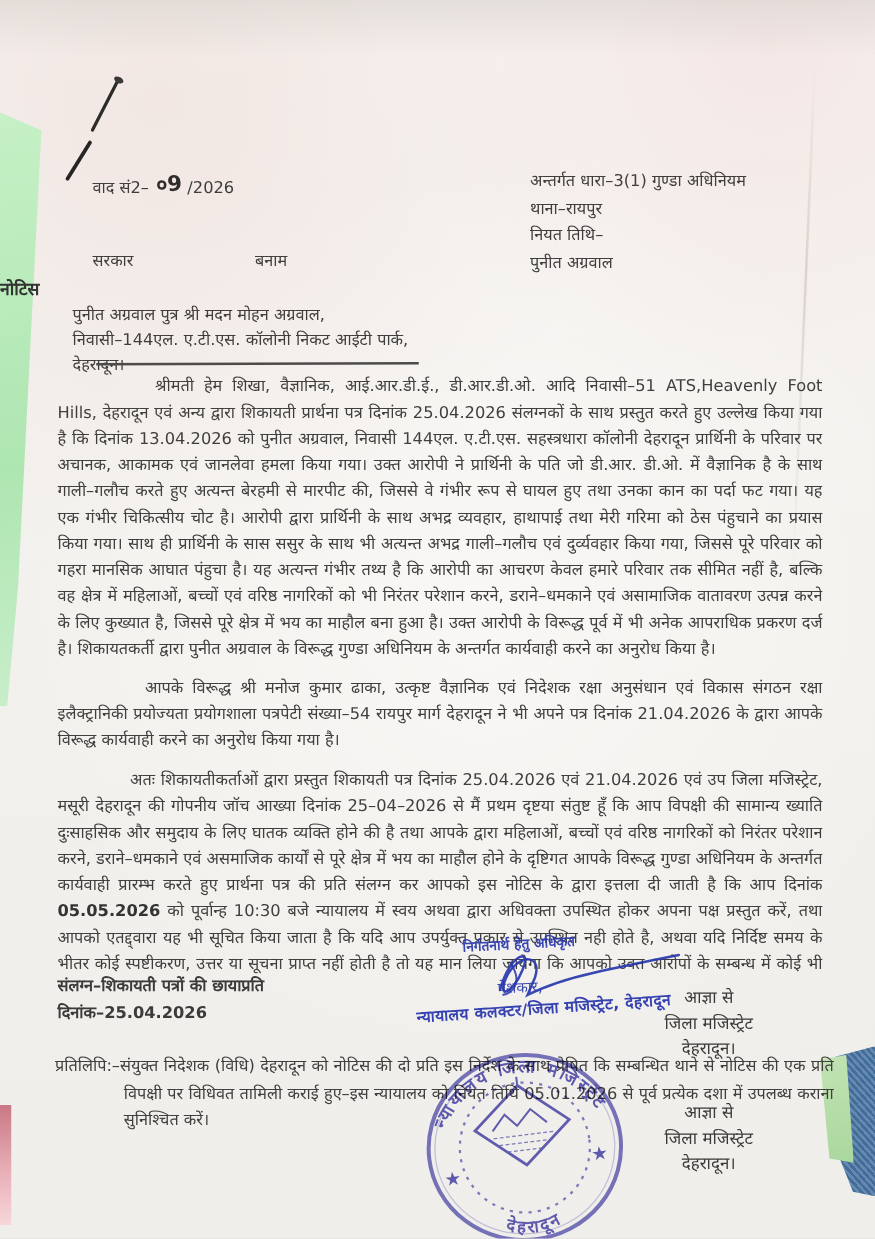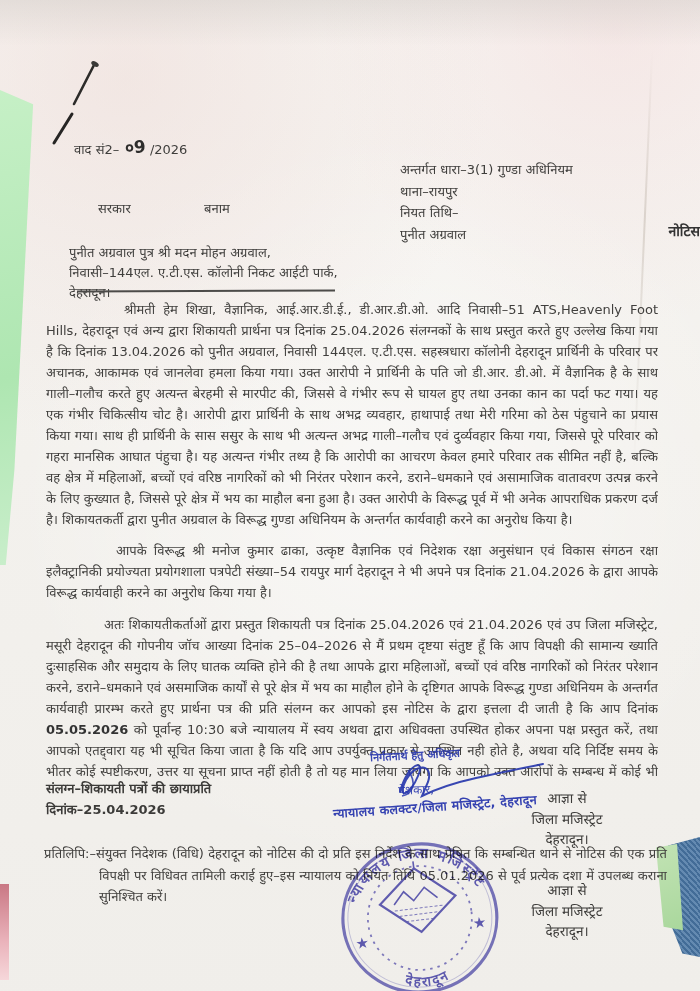--- a/index.html
+++ b/index.html
@@ -30,25 +30,25 @@
     clip-path:polygon(0 4%,78% 0,100% 98%,28% 94%);}
   .crease{right:56px;top:50px;width:2px;height:420px;transform:rotate(2.5deg);
     background:linear-gradient(to bottom,transparent,rgba(176,165,152,.38) 40%,rgba(176,165,152,.18) 70%,transparent);}
   .shadow-top{left:0;top:0;width:100%;height:46px;
     background:linear-gradient(to bottom,rgba(190,186,180,.30),rgba(190,186,180,0));}
   
   .abs{position:absolute;}
   .title{left:0;top:101px;width:100%;text-align:center;font-size:19px;font-weight:bold;color:#333230;letter-spacing:.2px;}
   .case-row{left:74px;top:136px;font-size:13px;}
   .hand-num{display:inline-block;font-size:17px;font-weight:600;color:#2e2d2c;transform:rotate(-4deg) translateY(-1px);margin:0 4px 0 6px;}
-  .hdr-right{left:400px;top:135px;width:262px;font-size:13px;line-height:21.5px;margin-top:24px;}
-  .party-gov{left:74px;top:199px;font-size:13px;margin-left:24px;}
+  .hdr-right{left:424px;top:135px;width:262px;font-size:13px;line-height:21.5px;}
+  .party-gov{left:74px;top:199px;font-size:13px;}
   .party-vs{left:204px;top:199px;font-size:13px;}
-  .notice-h{left:0;top:221px;width:100%;text-align:right;font-size:14px;font-weight:bold;color:#333;}
-  .addr{left:69px;top:243px;font-size:13px;line-height:20px;}
+  .notice-h{left:0;top:221px;width:100%;text-align:left;font-size:14px;font-weight:bold;color:#333;}
+  .addr{left:58px;top:243px;font-size:13px;line-height:20px;}
   .addr-line{left:77px;top:290px;width:258px;height:1.6px;background:#4c4b49;transform:rotate(-.2deg);}
   .body{left:46px;top:299px;width:612px;height:480px;overflow:hidden;text-align:justify;color:#403f3d;}
   .body p{margin:0;font-size:13px;line-height:21px;}
   .body p.p1{text-indent:78px;}
   .body p.p2{margin-top:10px;text-indent:70px;}
   .body p.p3{margin-top:11px;text-indent:58px;}
   .bold-date{font-weight:bold;color:#333;}
   .encl{left:46px;top:779px;font-size:13px;font-weight:600;color:#3c3b39;}
   .dateln{left:46px;top:800px;font-size:13px;font-weight:600;color:#3c3b39;}
   .blue{color:#2b39ae;}

